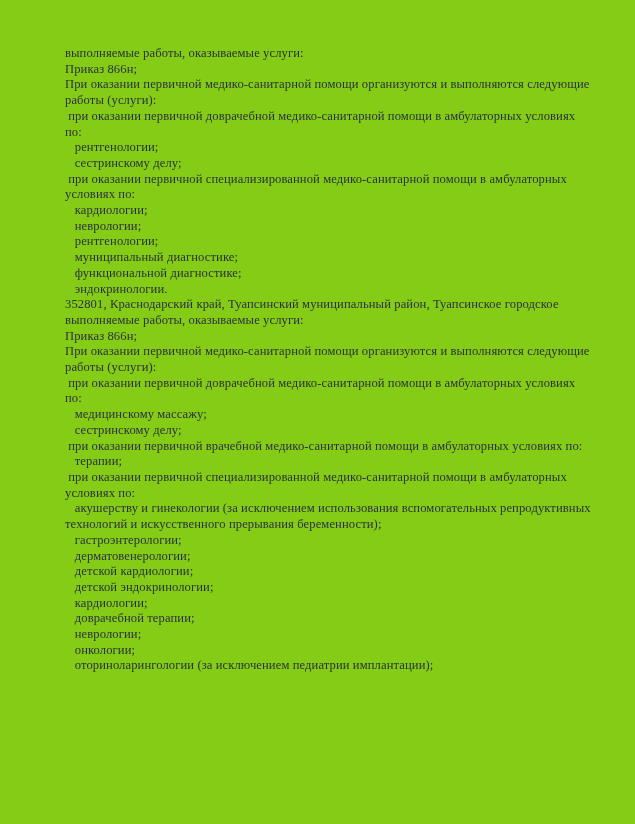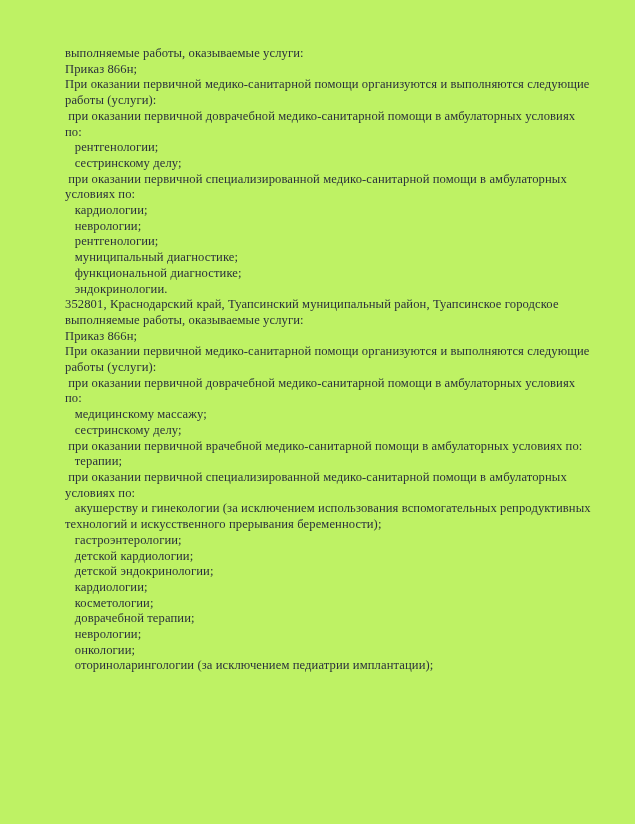--- a/index.html
+++ b/index.html
@@ -4,21 +4,21 @@
 <style>
   html, body {
     margin: 0;
     padding: 0;
     background: #ffffff;
   }
   .page {
     position: relative;
     width: 635px;
     height: 824px;
-    background: #bef264;
+    background: #84cc16;
     overflow: hidden;
     font-family: "Liberation Serif", "DejaVu Serif", serif;
     color: #2b313c;
   }
   .doc {
     position: absolute;
     left: 65px;
     top: 46px;
     width: 555px;
     font-size: 12.6px;
@@ -65,23 +65,23 @@
         <div class="line">по:</div>
         <div class="line">   медицинскому массажу;</div>
         <div class="line">   сестринскому делу;</div>
         <div class="line"> при оказании первичной врачебной медико-санитарной помощи в амбулаторных условиях по:</div>
         <div class="line">   терапии;</div>
         <div class="line"> при оказании первичной специализированной медико-санитарной помощи в амбулаторных</div>
         <div class="line">условиях по:</div>
         <div class="line">   акушерству и гинекологии (за исключением использования вспомогательных репродуктивных</div>
         <div class="line">технологий и искусственного прерывания беременности);</div>
         <div class="line">   гастроэнтерологии;</div>
+        <div class="line">   дерматовенерологии;</div>
         <div class="line">   детской кардиологии;</div>
         <div class="line">   детской эндокринологии;</div>
         <div class="line">   кардиологии;</div>
-        <div class="line">   косметологии;</div>
         <div class="line">   доврачебной терапии;</div>
         <div class="line">   неврологии;</div>
         <div class="line">   онкологии;</div>
         <div class="line">   оториноларингологии (за исключением педиатрии имплантации);</div>
       </div>
   </div>
 </div>
 
 </body></html>

